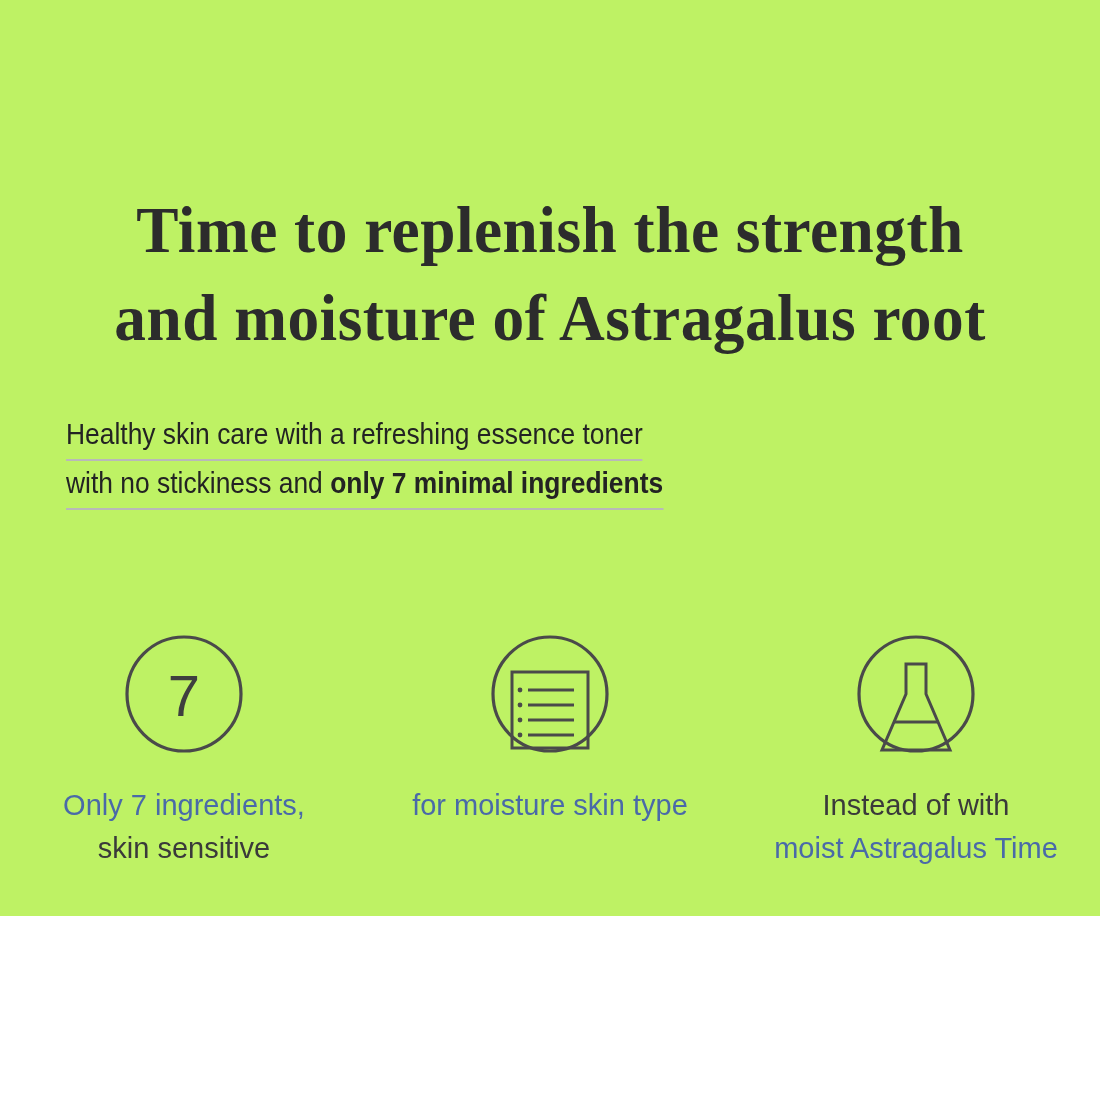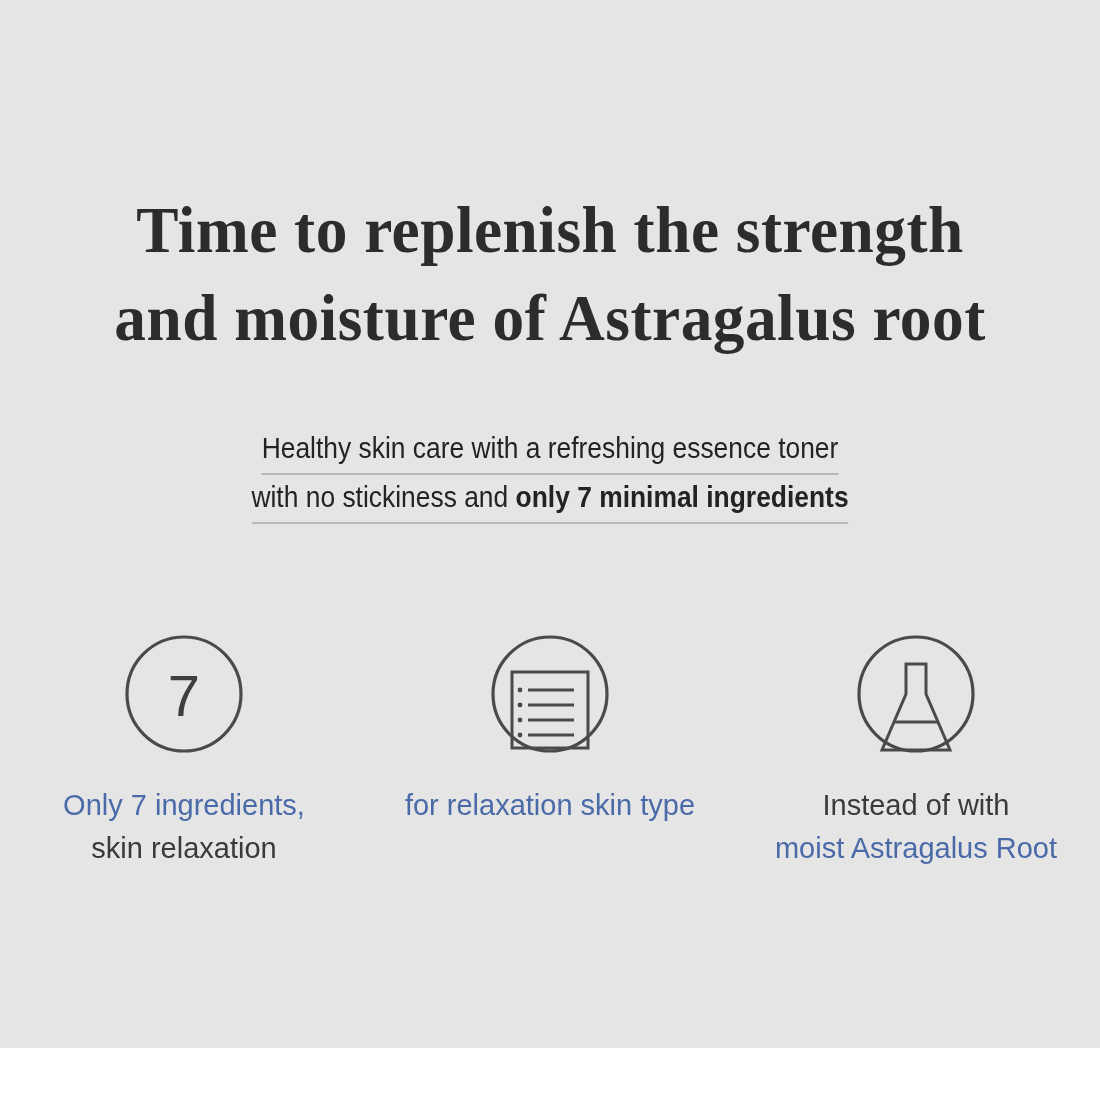--- a/index.html
+++ b/index.html
@@ -13,22 +13,22 @@
 
   body {
     font-family: "Liberation Sans", sans-serif;
     -webkit-font-smoothing: antialiased;
     overflow: hidden;
   }
 
   .canvas {
     position: relative;
     width: 1100px;
-    height: 1048px;
-    background: #e5e5e5;
+    height: 916px;
+    background: #bef264;
   }
 
   
   .headline {
     position: absolute;
     top: 186px;
     left: 0;
     width: 1100px;
     text-align: center;
     font-family: "Liberation Serif", "DejaVu Serif", serif;
@@ -43,24 +43,23 @@
     display: block;
     white-space: nowrap;
   }
   .headline .hl-strong {
     font-weight: bold;
   }
 
   
   .subtitle {
     position: absolute;
-    top: 426px;
+    top: 412px;
     left: 0;
     width: 1100px;
-    text-align: center;
     color: #232323;
   }
   .subtitle .sub-line {
     display: block;
     font-size: 30px;
     line-height: 44px;
     white-space: nowrap;
     transform: scaleX(0.88);
   }
   .subtitle .sub-inner {
@@ -123,21 +122,21 @@
 
   <div class="features">
 
     <div class="feature">
       <svg class="feature-icon" viewBox="0 0 124 124">
         <circle cx="62" cy="62" r="57" fill="none" stroke="#4a4a4a" stroke-width="3.2"></circle>
         <text x="62" y="84" text-anchor="middle" font-family="Liberation Sans, sans-serif" font-size="58" font-weight="300" fill="#3f3f3f">7</text>
       </svg>
       <div class="feature-caption">
         <span class="cap-line cap-blue">Only 7 ingredients,</span>
-        <span class="cap-line cap-dark">skin relaxation</span>
+        <span class="cap-line cap-dark">skin sensitive</span>
       </div>
     </div>
 
     <div class="feature">
       <svg class="feature-icon" viewBox="0 0 124 124">
         <circle cx="62" cy="62" r="57" fill="none" stroke="#4a4a4a" stroke-width="3.2"></circle>
         <g stroke="#4a4a4a" stroke-width="3" fill="none">
           <rect x="24" y="40" width="76" height="76"></rect>
           <line x1="40" y1="58" x2="86" y2="58"></line>
           <line x1="40" y1="73" x2="86" y2="73"></line>
@@ -145,32 +144,32 @@
           <line x1="40" y1="103" x2="86" y2="103"></line>
         </g>
         <g fill="#4a4a4a">
           <circle cx="32" cy="58" r="2.4"></circle>
           <circle cx="32" cy="73" r="2.4"></circle>
           <circle cx="32" cy="88" r="2.4"></circle>
           <circle cx="32" cy="103" r="2.4"></circle>
         </g>
       </svg>
       <div class="feature-caption">
-        <span class="cap-line cap-blue">for relaxation skin type</span>
+        <span class="cap-line cap-blue">for moisture skin type</span>
       </div>
     </div>
 
     <div class="feature">
       <svg class="feature-icon" viewBox="0 0 124 124">
         <circle cx="62" cy="62" r="57" fill="none" stroke="#4a4a4a" stroke-width="3.2"></circle>
         <g stroke="#4a4a4a" stroke-width="3" fill="none" stroke-linejoin="miter">
           <path d="M52 32 L72 32 L72 62 L96 118 L28 118 L52 62 Z"></path>
           <line x1="39" y1="90" x2="85" y2="90"></line>
         </g>
       </svg>
       <div class="feature-caption">
         <span class="cap-line cap-dark">Instead of with</span>
-        <span class="cap-line cap-blue">moist Astragalus Root</span>
+        <span class="cap-line cap-blue">moist Astragalus Time</span>
       </div>
     </div>
 
   </div>
 </div>
 
 </body></html>

